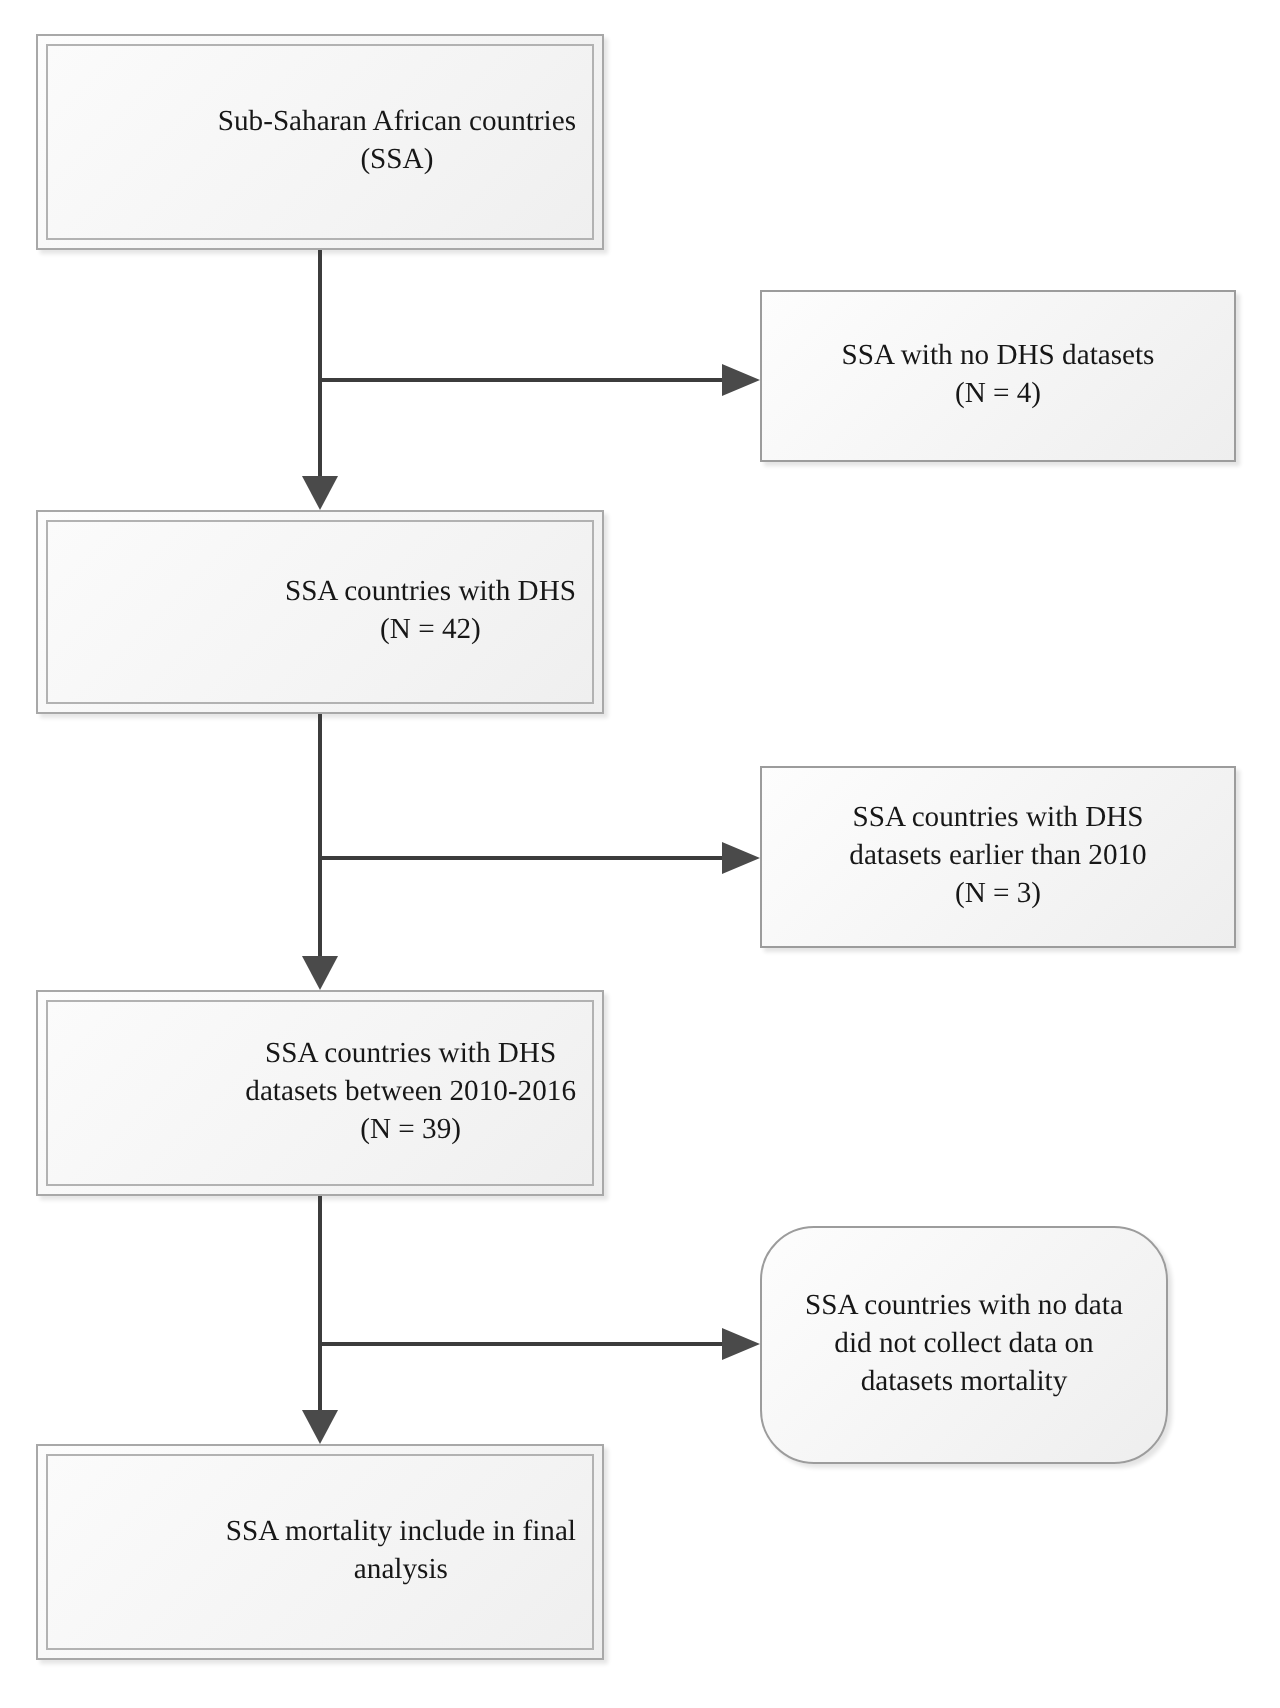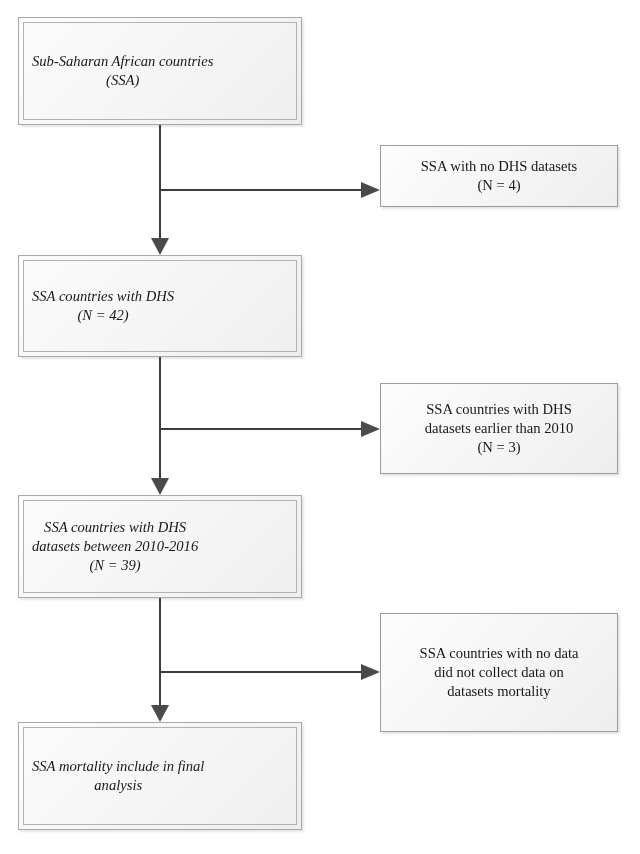--- a/index.html
+++ b/index.html
@@ -43,25 +43,24 @@
     border: 1px solid #a8a8a8;
     padding: 4px;
     box-shadow: 2px 2px 2px rgba(0,0,0,0.10);
   }
   .node.main .inner {
     border: 1px solid #b2b2b2;
     width: 100%;
     height: 100%;
     display: flex;
     align-items: center;
-    justify-content: flex-start;
+    justify-content: flex-end;
     background: linear-gradient(135deg, #fbfbfb 0%, #f3f3f3 70%, #efefef 100%);
     box-sizing: border-box;
     padding: 2px 8px;
-    font-style: italic;
   }
 
   
   .node.side {
     border: 1px solid #9c9c9c;
     box-shadow: 2px 2px 2px rgba(0,0,0,0.11);
     padding: 3px 10px;
   }
   .node.side .inner {
     width: 100%;
@@ -110,21 +109,21 @@
         <span class="txt">(SSA)</span>
       </div>
     </div>
   </div>
 
   <div class="vline" style="left:159px; top:125px; height:116px;"></div>
   <div class="hline" style="left:159px; top:189px; width:202px;"></div>
   <div class="arrow-right" style="left:361px; top:182px;"></div>
   <div class="arrow-down" style="left:151px; top:238px;"></div>
 
-  <div class="node side" id="box-side-0" style="left:380px; top:145px; width:238px; height:62px;">
+  <div class="node side" id="box-side-0" style="left:380px; top:145px; width:238px; height:86px;">
     <div class="inner">
       <span class="txt">SSA with no DHS datasets</span>
       <span class="txt">(N = 4)</span>
     </div>
   </div>
 
   <div class="node main" id="box-main-1" style="left:18px; top:255px; width:284px; height:102px;">
     <div class="inner">
       <div>
         <span class="txt">SSA countries with DHS</span>
@@ -154,21 +153,21 @@
         <span class="txt">(N = 39)</span>
       </div>
     </div>
   </div>
 
   <div class="vline" style="left:159px; top:598px; height:110px;"></div>
   <div class="hline" style="left:159px; top:671px; width:202px;"></div>
   <div class="arrow-right" style="left:361px; top:664px;"></div>
   <div class="arrow-down" style="left:151px; top:705px;"></div>
 
-  <div class="node side" id="box-side-2" style="left:380px; top:613px; width:238px; height:119px;">
+  <div class="node side" id="box-side-2" style="left:380px; top:613px; width:204px; height:119px;border-radius:27px;">
     <div class="inner">
       <span class="txt">SSA countries with no data</span>
       <span class="txt">did not collect data on</span>
       <span class="txt">datasets mortality</span>
     </div>
   </div>
 
   <div class="node main" id="box-main-3" style="left:18px; top:722px; width:284px; height:108px;">
     <div class="inner">
       <div>

